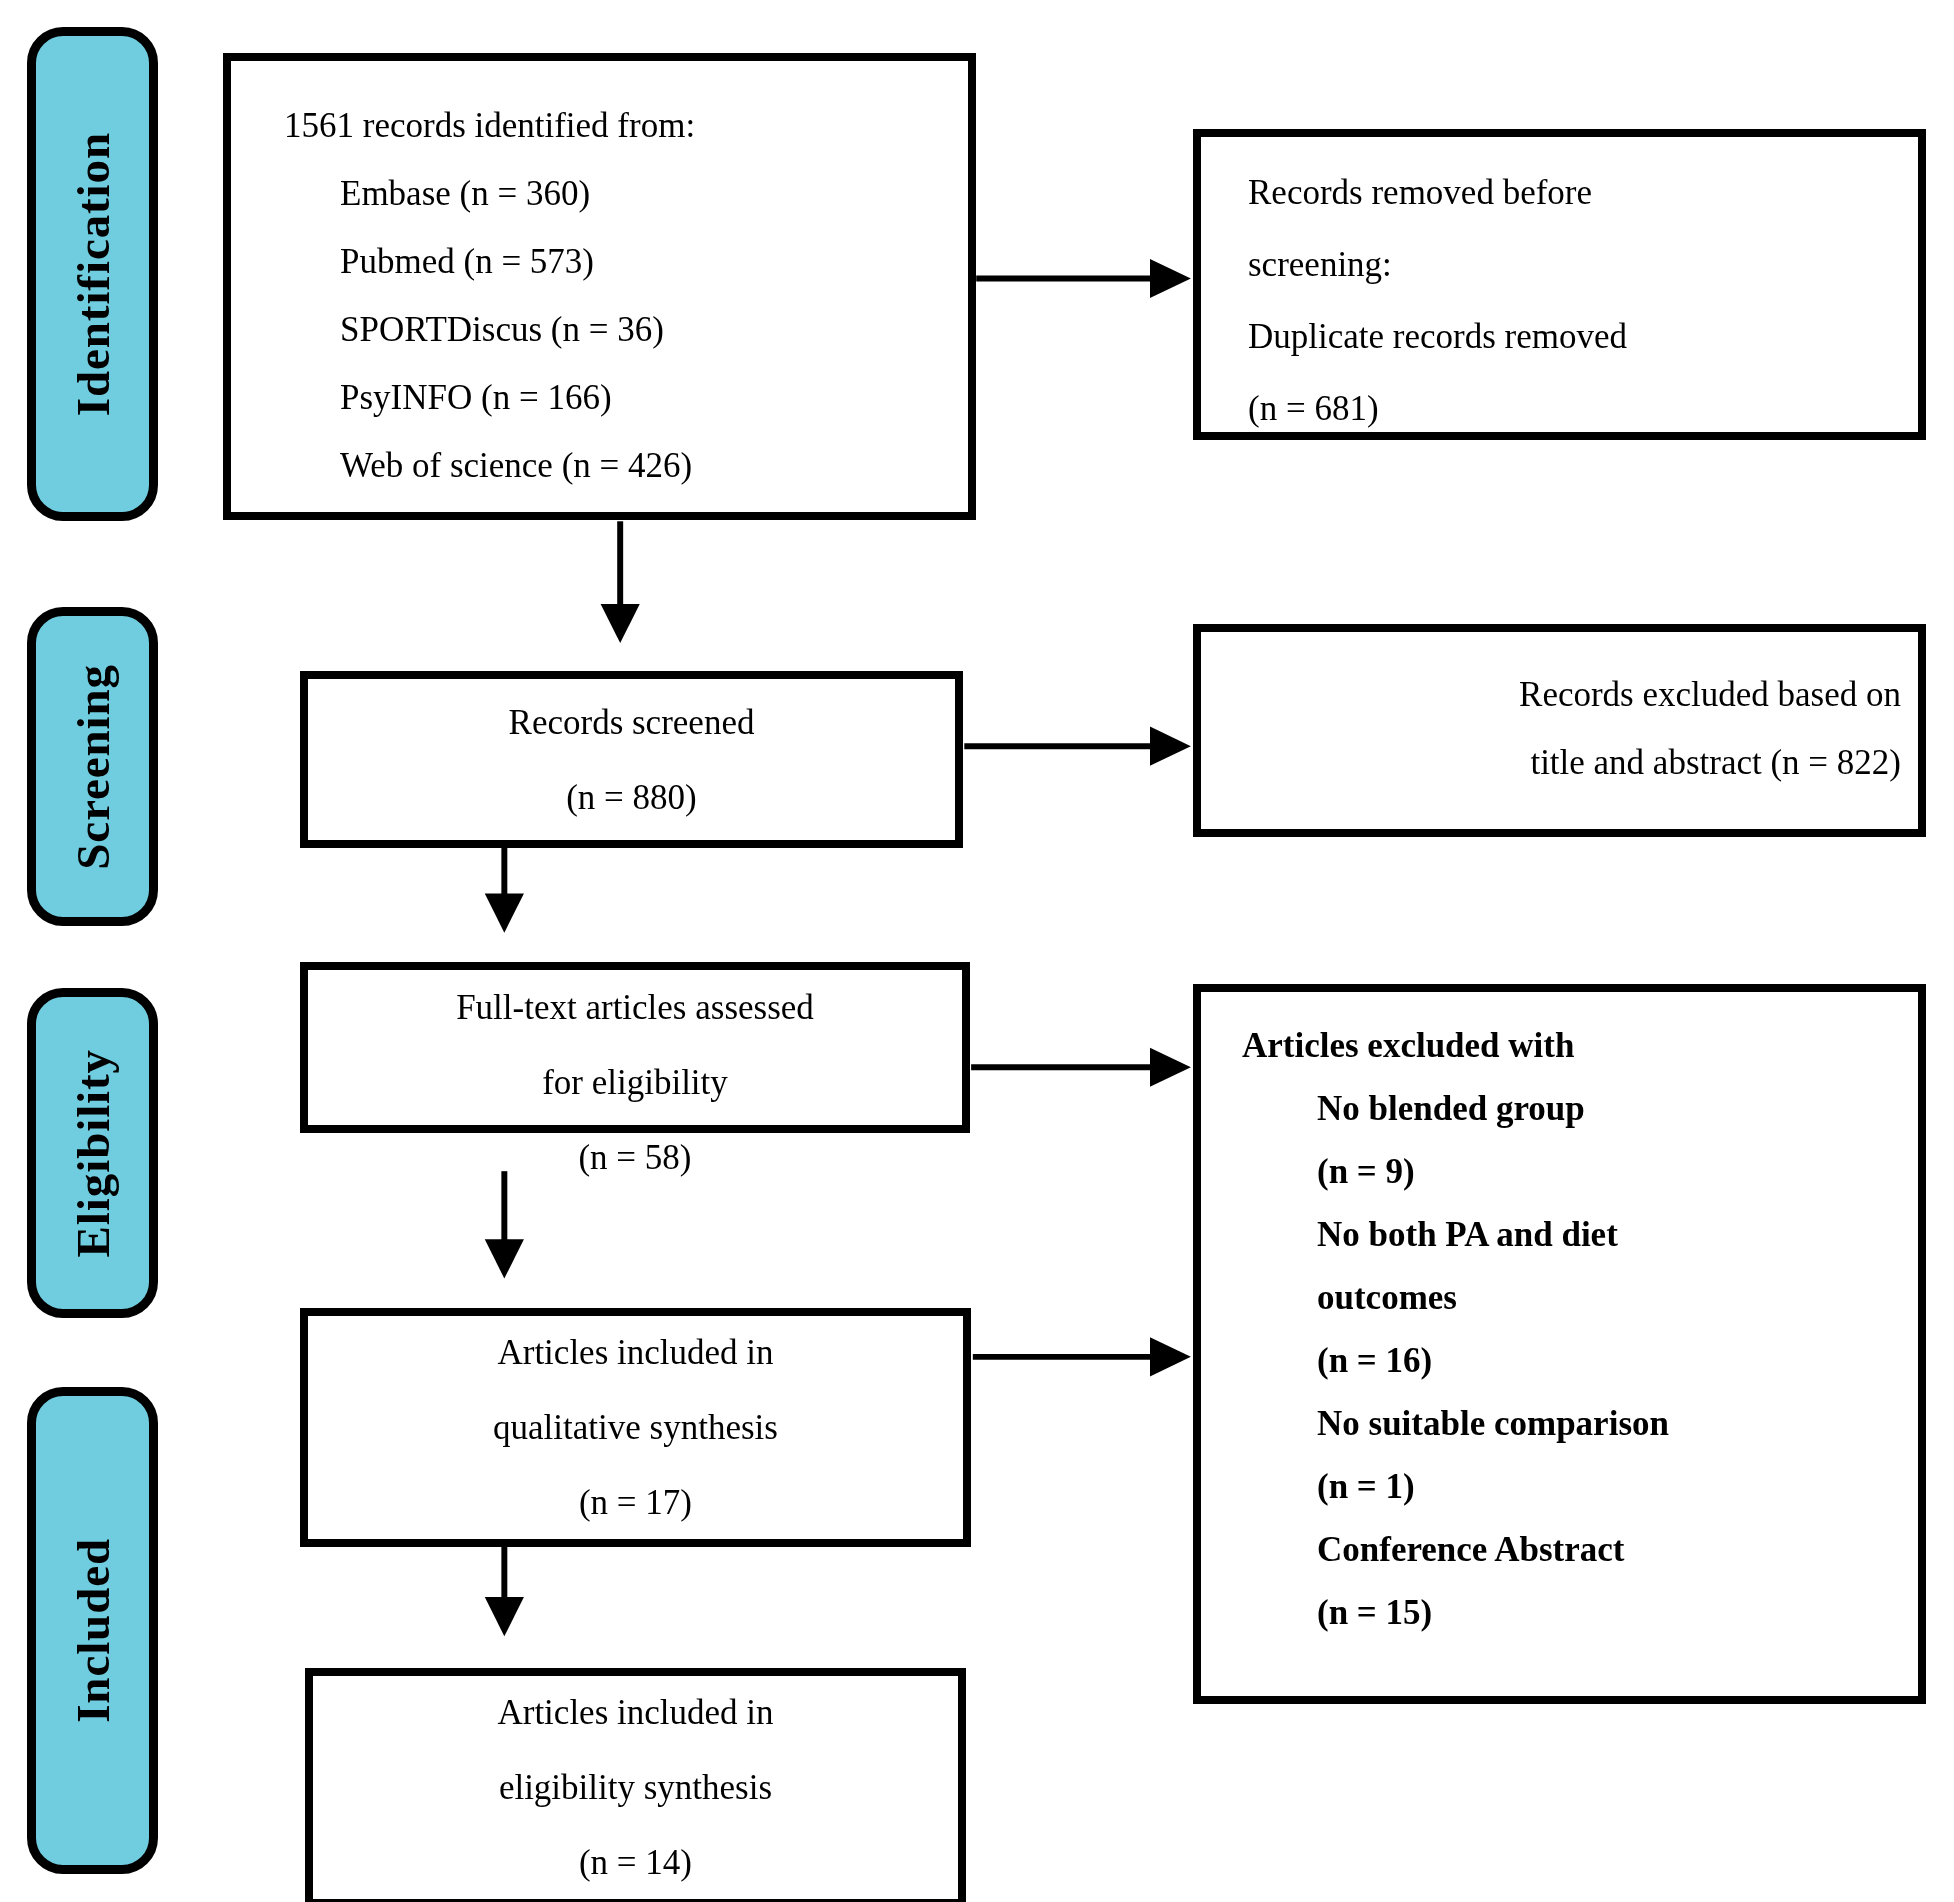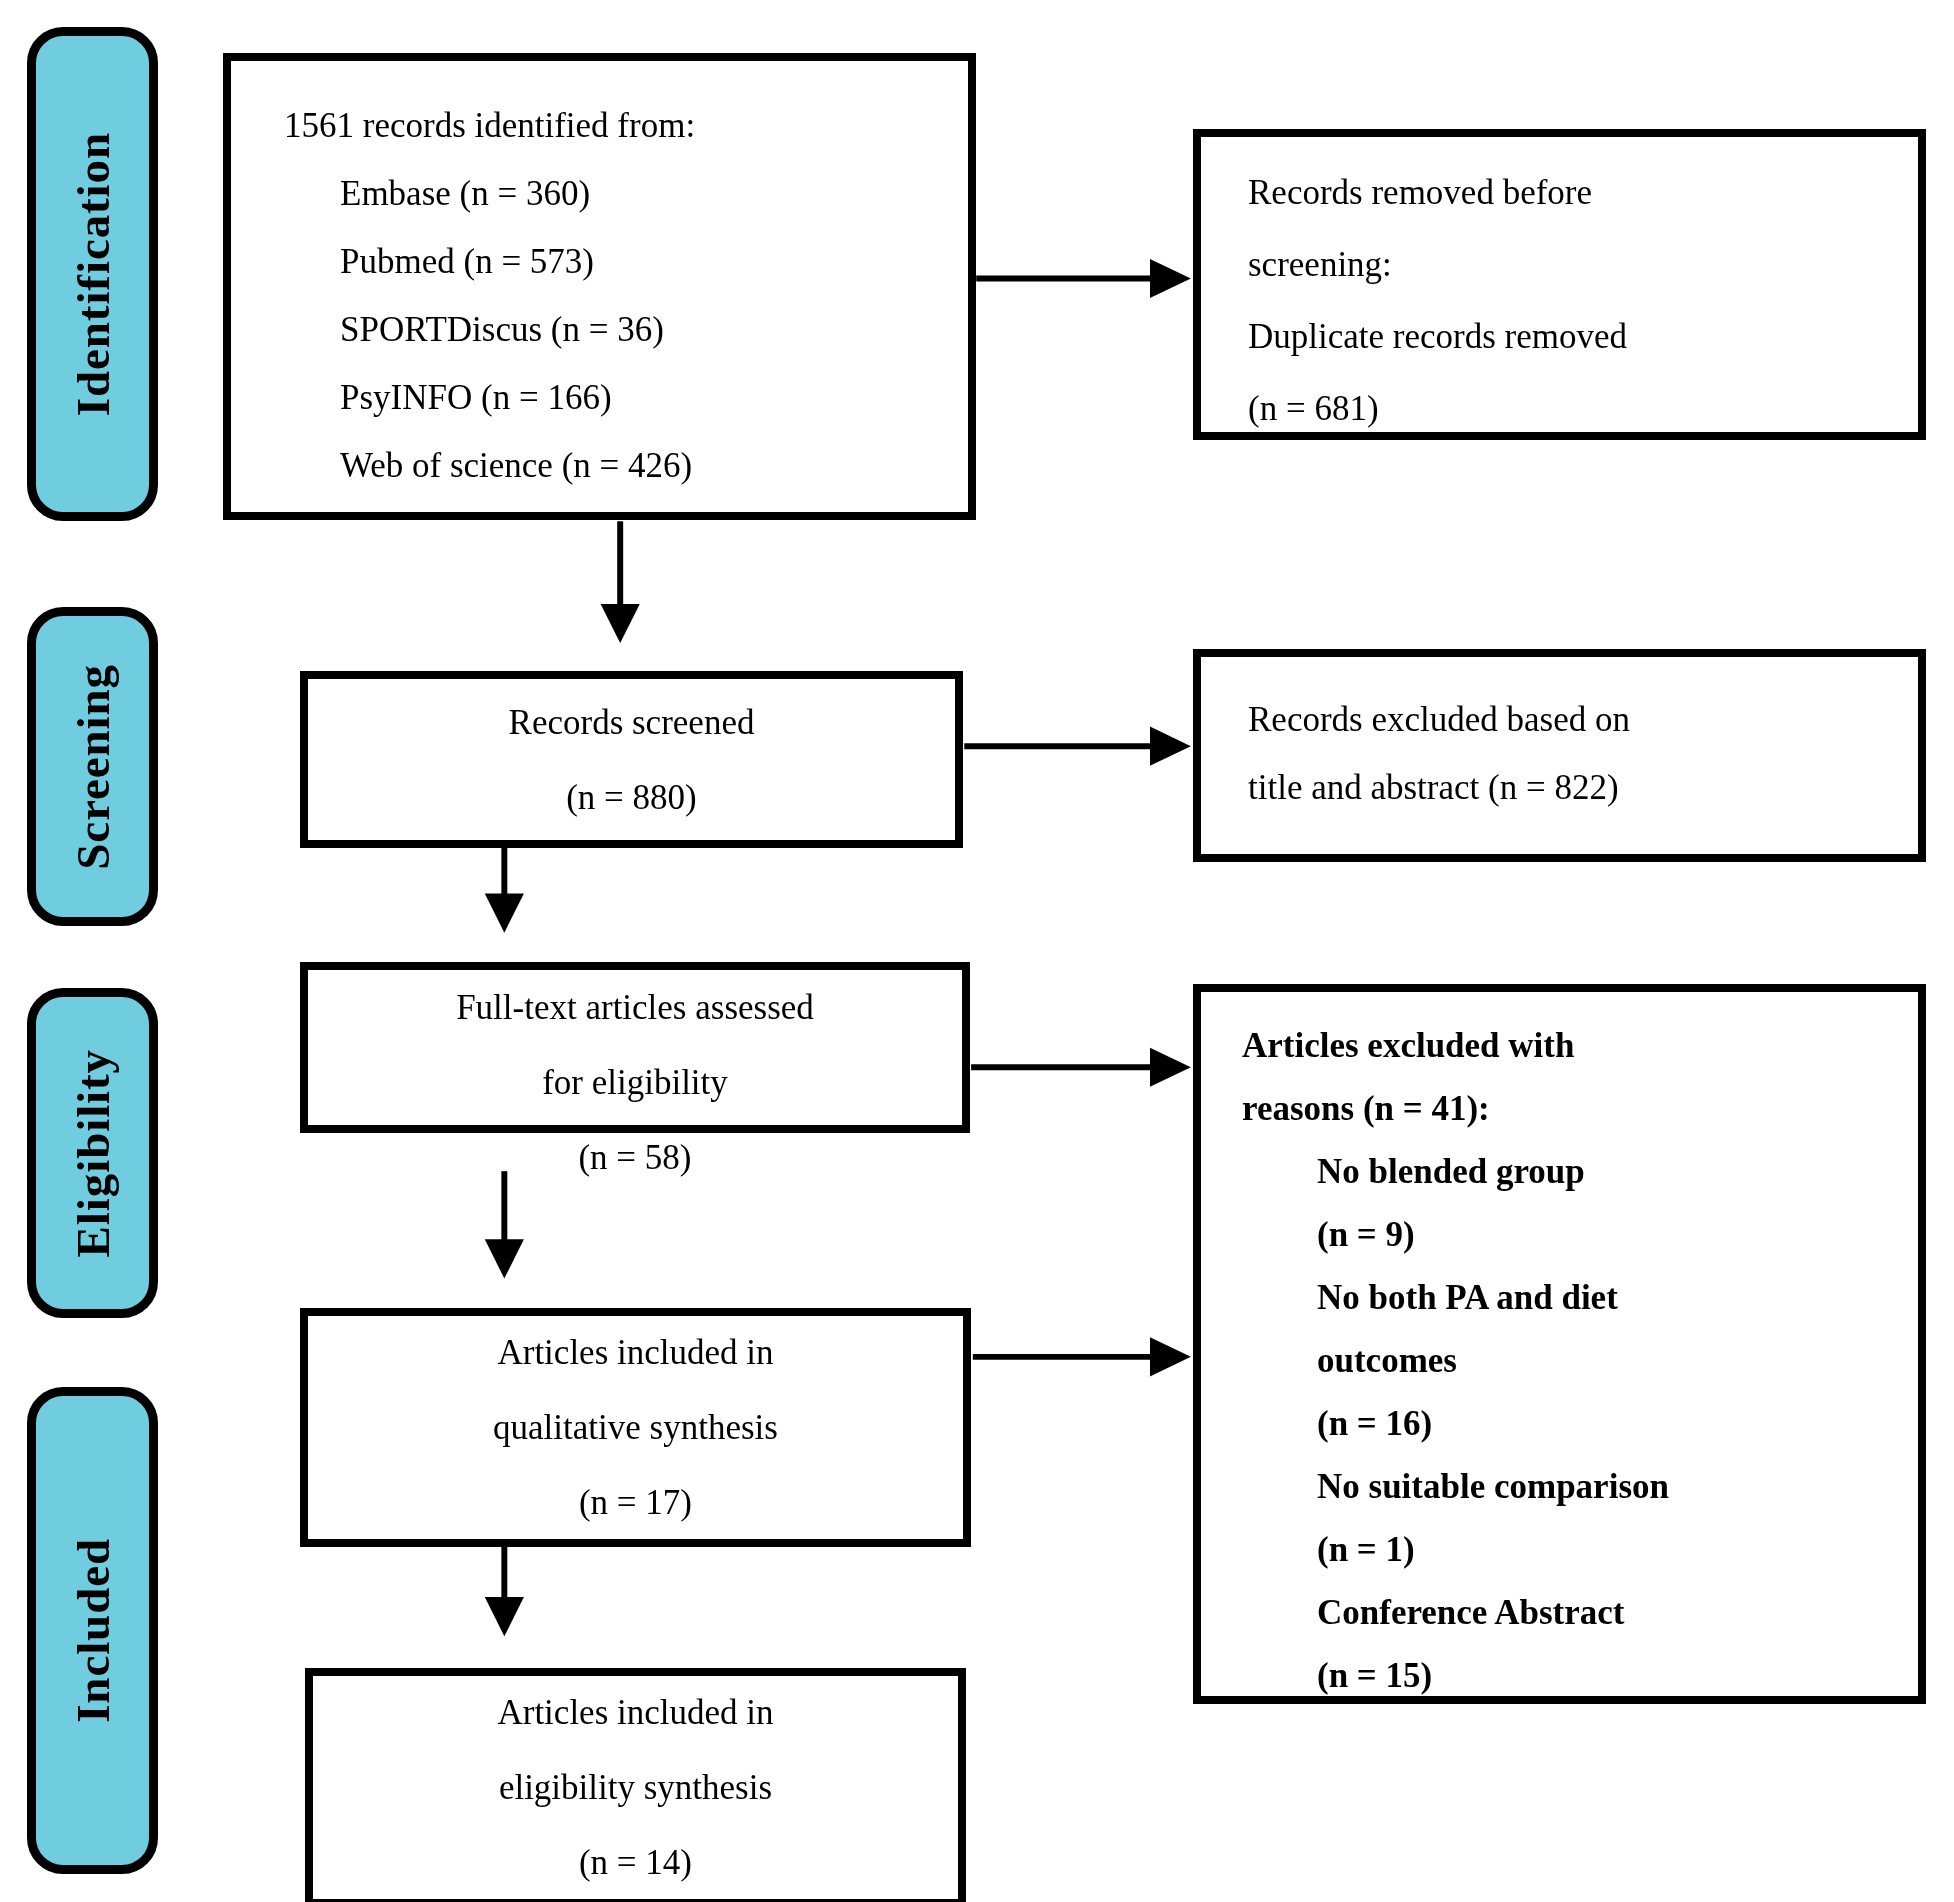--- a/index.html
+++ b/index.html
@@ -48,21 +48,21 @@
   .b1{left:223px;top:53px;width:753px;height:467px;padding:31px 15.3px 0 53px;line-height:68px;}
   .b1 .indent{padding-left:56px;}
 
   .center{display:flex;flex-direction:column;justify-content:center;text-align:center;line-height:75px;margin-top:28px;}
   .b2{left:300px;top:643px;width:663px;height:177px;}
   .b3{left:300px;top:934px;width:670px;height:171px;justify-content:space-between;}
   .b4{left:300px;top:1280px;width:671px;height:239px;}
   .b5{left:305px;top:1640px;width:661px;height:239px;}
 
   .r1{left:1193px;top:129px;width:733px;height:311px;padding:20.4px 17px 0 47px;line-height:72px;}
-  .r2{left:1193px;top:649px;width:733px;height:213px;padding:29px 17px 0 47px;line-height:68px;}
+  .r2{left:1193px;top:624px;width:733px;height:213px;padding:29px 17px 0 47px;line-height:68px;text-align:right;}
   .r3{left:1193px;top:984px;width:733px;height:720px;padding:22px 15.3px 0 41px;line-height:63px;font-weight:bold;}
   .r3 .indent{padding-left:75px;}
 </style>
 </head>
 <body>
 
 <div class="diagram">
 
   <svg class="arrows" viewBox="0 0 2295 2233" xmlns="http://www.w3.org/2000/svg">
     <g stroke="#000000" stroke-width="7" fill="#000000">
@@ -153,21 +153,20 @@
     <span class="line">(n = 681)</span>
   </div>
 
   <div class="fbox r2">
     <span class="line">Records excluded based on</span>
     <span class="line">title and abstract (n = 822)</span>
   </div>
 
   <div class="fbox r3">
     <span class="line">Articles excluded with</span>
-    <span class="line">reasons (n = 41):</span>
     <span class="line indent">No blended group</span>
     <span class="line indent">(n = 9)</span>
     <span class="line indent">No both PA and diet</span>
     <span class="line indent">outcomes</span>
     <span class="line indent">(n = 16)</span>
     <span class="line indent">No suitable comparison</span>
     <span class="line indent">(n = 1)</span>
     <span class="line indent">Conference Abstract</span>
     <span class="line indent">(n = 15)</span>
   </div>

